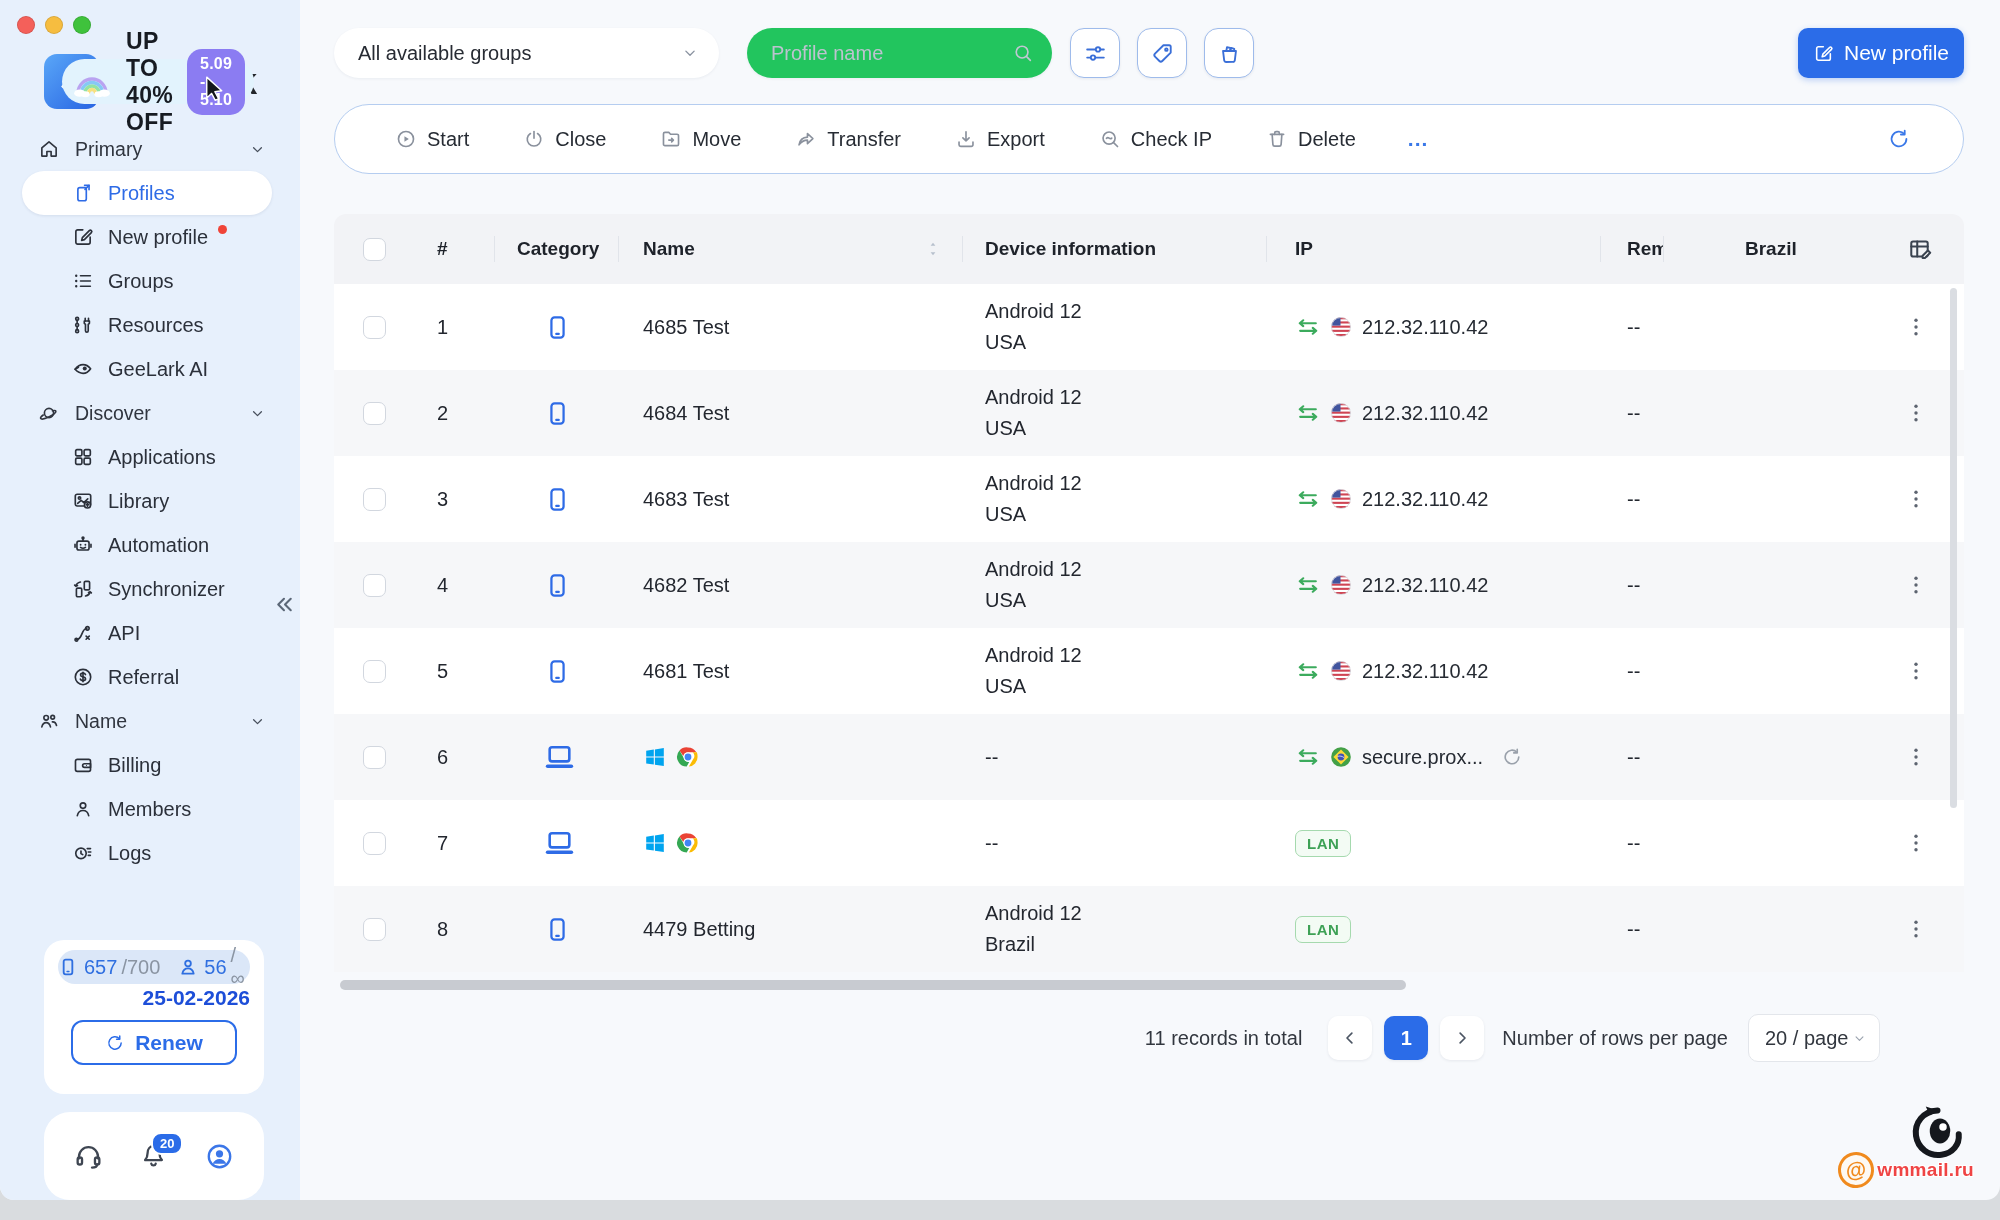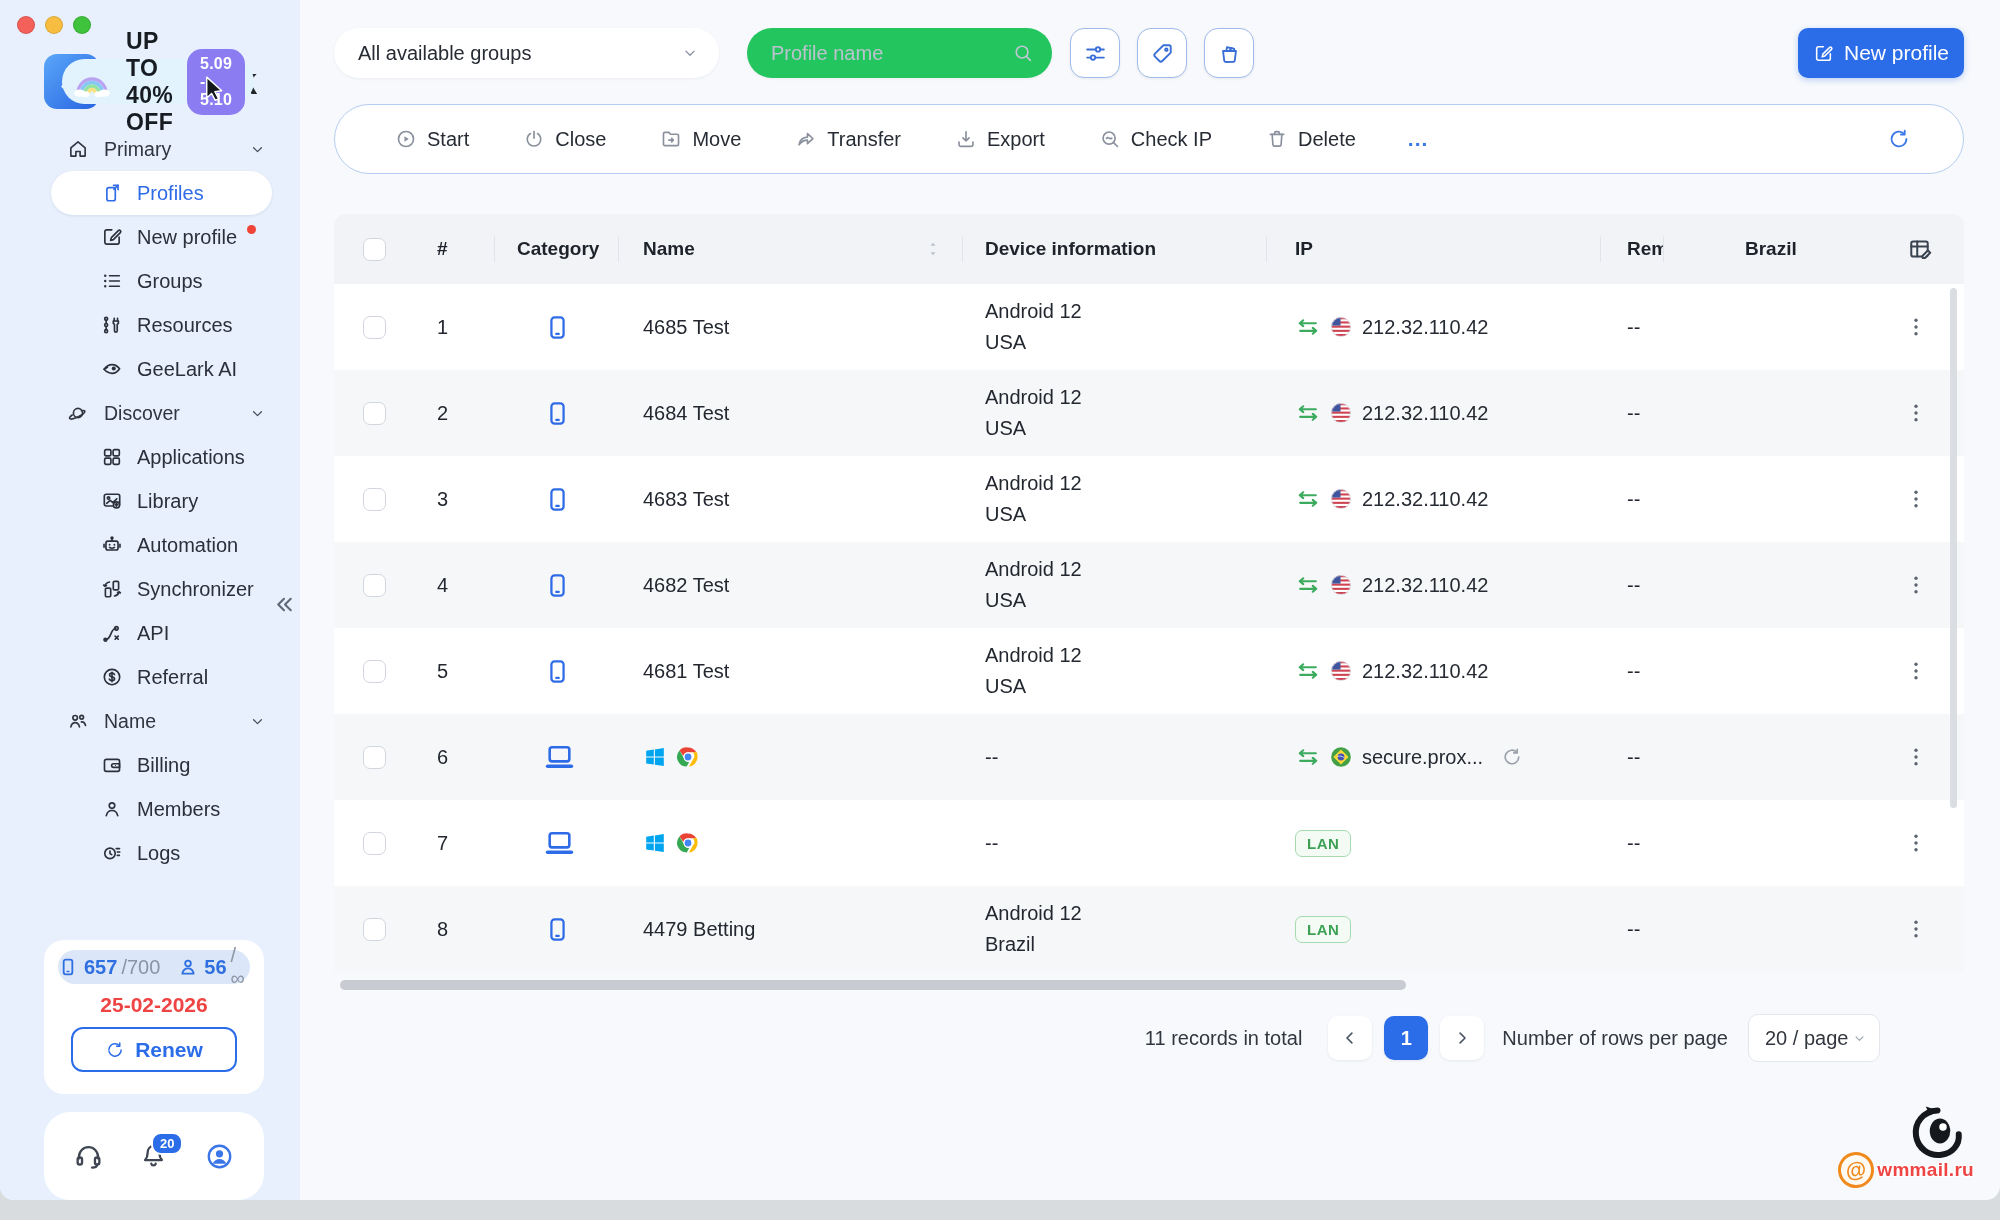--- a/index.html
+++ b/index.html
@@ -12,37 +12,37 @@
   .sidebar { width:300px; flex-shrink:0; background:#e7f0fc; position:relative; }
   .traffic { position:absolute; top:16px; left:17px; display:flex; gap:10px; }
   .tl { width:18px; height:18px; border-radius:50%; box-shadow:inset 0 0 0 1px rgba(0,0,0,.12); display:inline-block; }
   .tl-close { background:#f4605a; } .tl-min { background:#f6bd40; } .tl-zoom { background:#3fc23c; }
 
   .logo { display:flex; align-items:center; gap:13px; padding:54px 0 0 44px; }
   .logo-mark { width:55px; height:55px; border-radius:13px; background:linear-gradient(135deg,#5aa7f8,#2763e2); display:flex; align-items:center; justify-content:center; }
   .logo-mark svg { width:42px; height:42px; }
   .logo-text { font-size:37px; font-weight:700; color:#23262b; letter-spacing:-.5px; }
 
-  .nav { margin-top:18px;margin-left:29px; }
+  .nav { margin-top:18px; }
   .nav-group { display:flex; align-items:center; gap:15px; height:44px; padding-left:38px; font-size:19.5px; color:#30353f; cursor:default; }
   .nav-group .chev { margin-left:auto; margin-right:34px; width:17px; height:17px; color:#474f5c; }
   .nav-item { display:flex; align-items:center; gap:14px; height:44px; border-radius:22px; padding-left:50px; margin:0 28px 0 22px; font-size:20px; color:#2b303a; cursor:default; position:relative; }
   .nav-item.active { background:#fff; color:#2e6be6; font-weight:500; box-shadow:0 1px 3px rgba(40,60,100,.10); }
   .nav-item .dot { width:9px; height:9px; border-radius:50%; background:#f04438; margin:-16px 0 0 -4px; }
   .icn { display:inline-flex; width:22px; height:22px; flex-shrink:0; }
   .icn svg { width:100%; height:100%; display:block; }
   .collapse { position:absolute; right:3px; top:592px; width:25px; height:25px; color:#5c6878; }
 
   .usage-card { position:absolute; left:44px; right:36px; top:940px; height:154px; background:#fff; border-radius:20px; padding:10px 14px 0; }
   .usage-pill { height:34px; background:#dbe7f8; border-radius:17px; display:flex; align-items:center; justify-content:center; gap:4px; font-size:20px; }
   .u-icn { width:20px; height:20px; color:#2f6fe0; margin-right:2px; }
   .u-gap { margin-left:14px; }
-  .u-num { color:#2f6fe0; font-weight:700; }
+  .u-num { color:#2f6fe0; font-weight:400; }
   .u-cap { color:#8a94a2; }
-  .usage-date { margin-top:9px; text-align:center; color:#ef4444; font-weight:700; font-size:21px; }
+  .usage-date { margin-top:2px; text-align:right; color:#1d4ed8; font-weight:700; font-size:21px; }
   .btn-renew { margin:10px auto 0; width:166px; height:45px; border-radius:12px; border:2px solid #2b6ce8; background:#fff; color:#2b6ce8; font-weight:700; font-size:21px; font-family:inherit; display:flex; align-items:center; justify-content:center; gap:10px; cursor:pointer; }
   .btn-renew .icn { width:20px; height:20px; }
 
   .sidebar-dock { position:absolute; left:44px; right:36px; top:1112px; height:88px; background:#fff; border-radius:26px; display:flex; align-items:center; justify-content:space-around; padding:0 12px; }
   .dock-btn { position:relative; display:inline-flex; cursor:pointer; }
   .dock-icn { width:31px; height:31px; color:#3f4652; }
   .dock-icn.avatar { color:#3b76e8; }
   .bell-badge { position:absolute; top:-9px; right:-14px; background:#2b6ce8; color:#fff; font-size:13px; font-weight:700; padding:2px 7px; border-radius:10px; border:2px solid #fff; }
 
   

